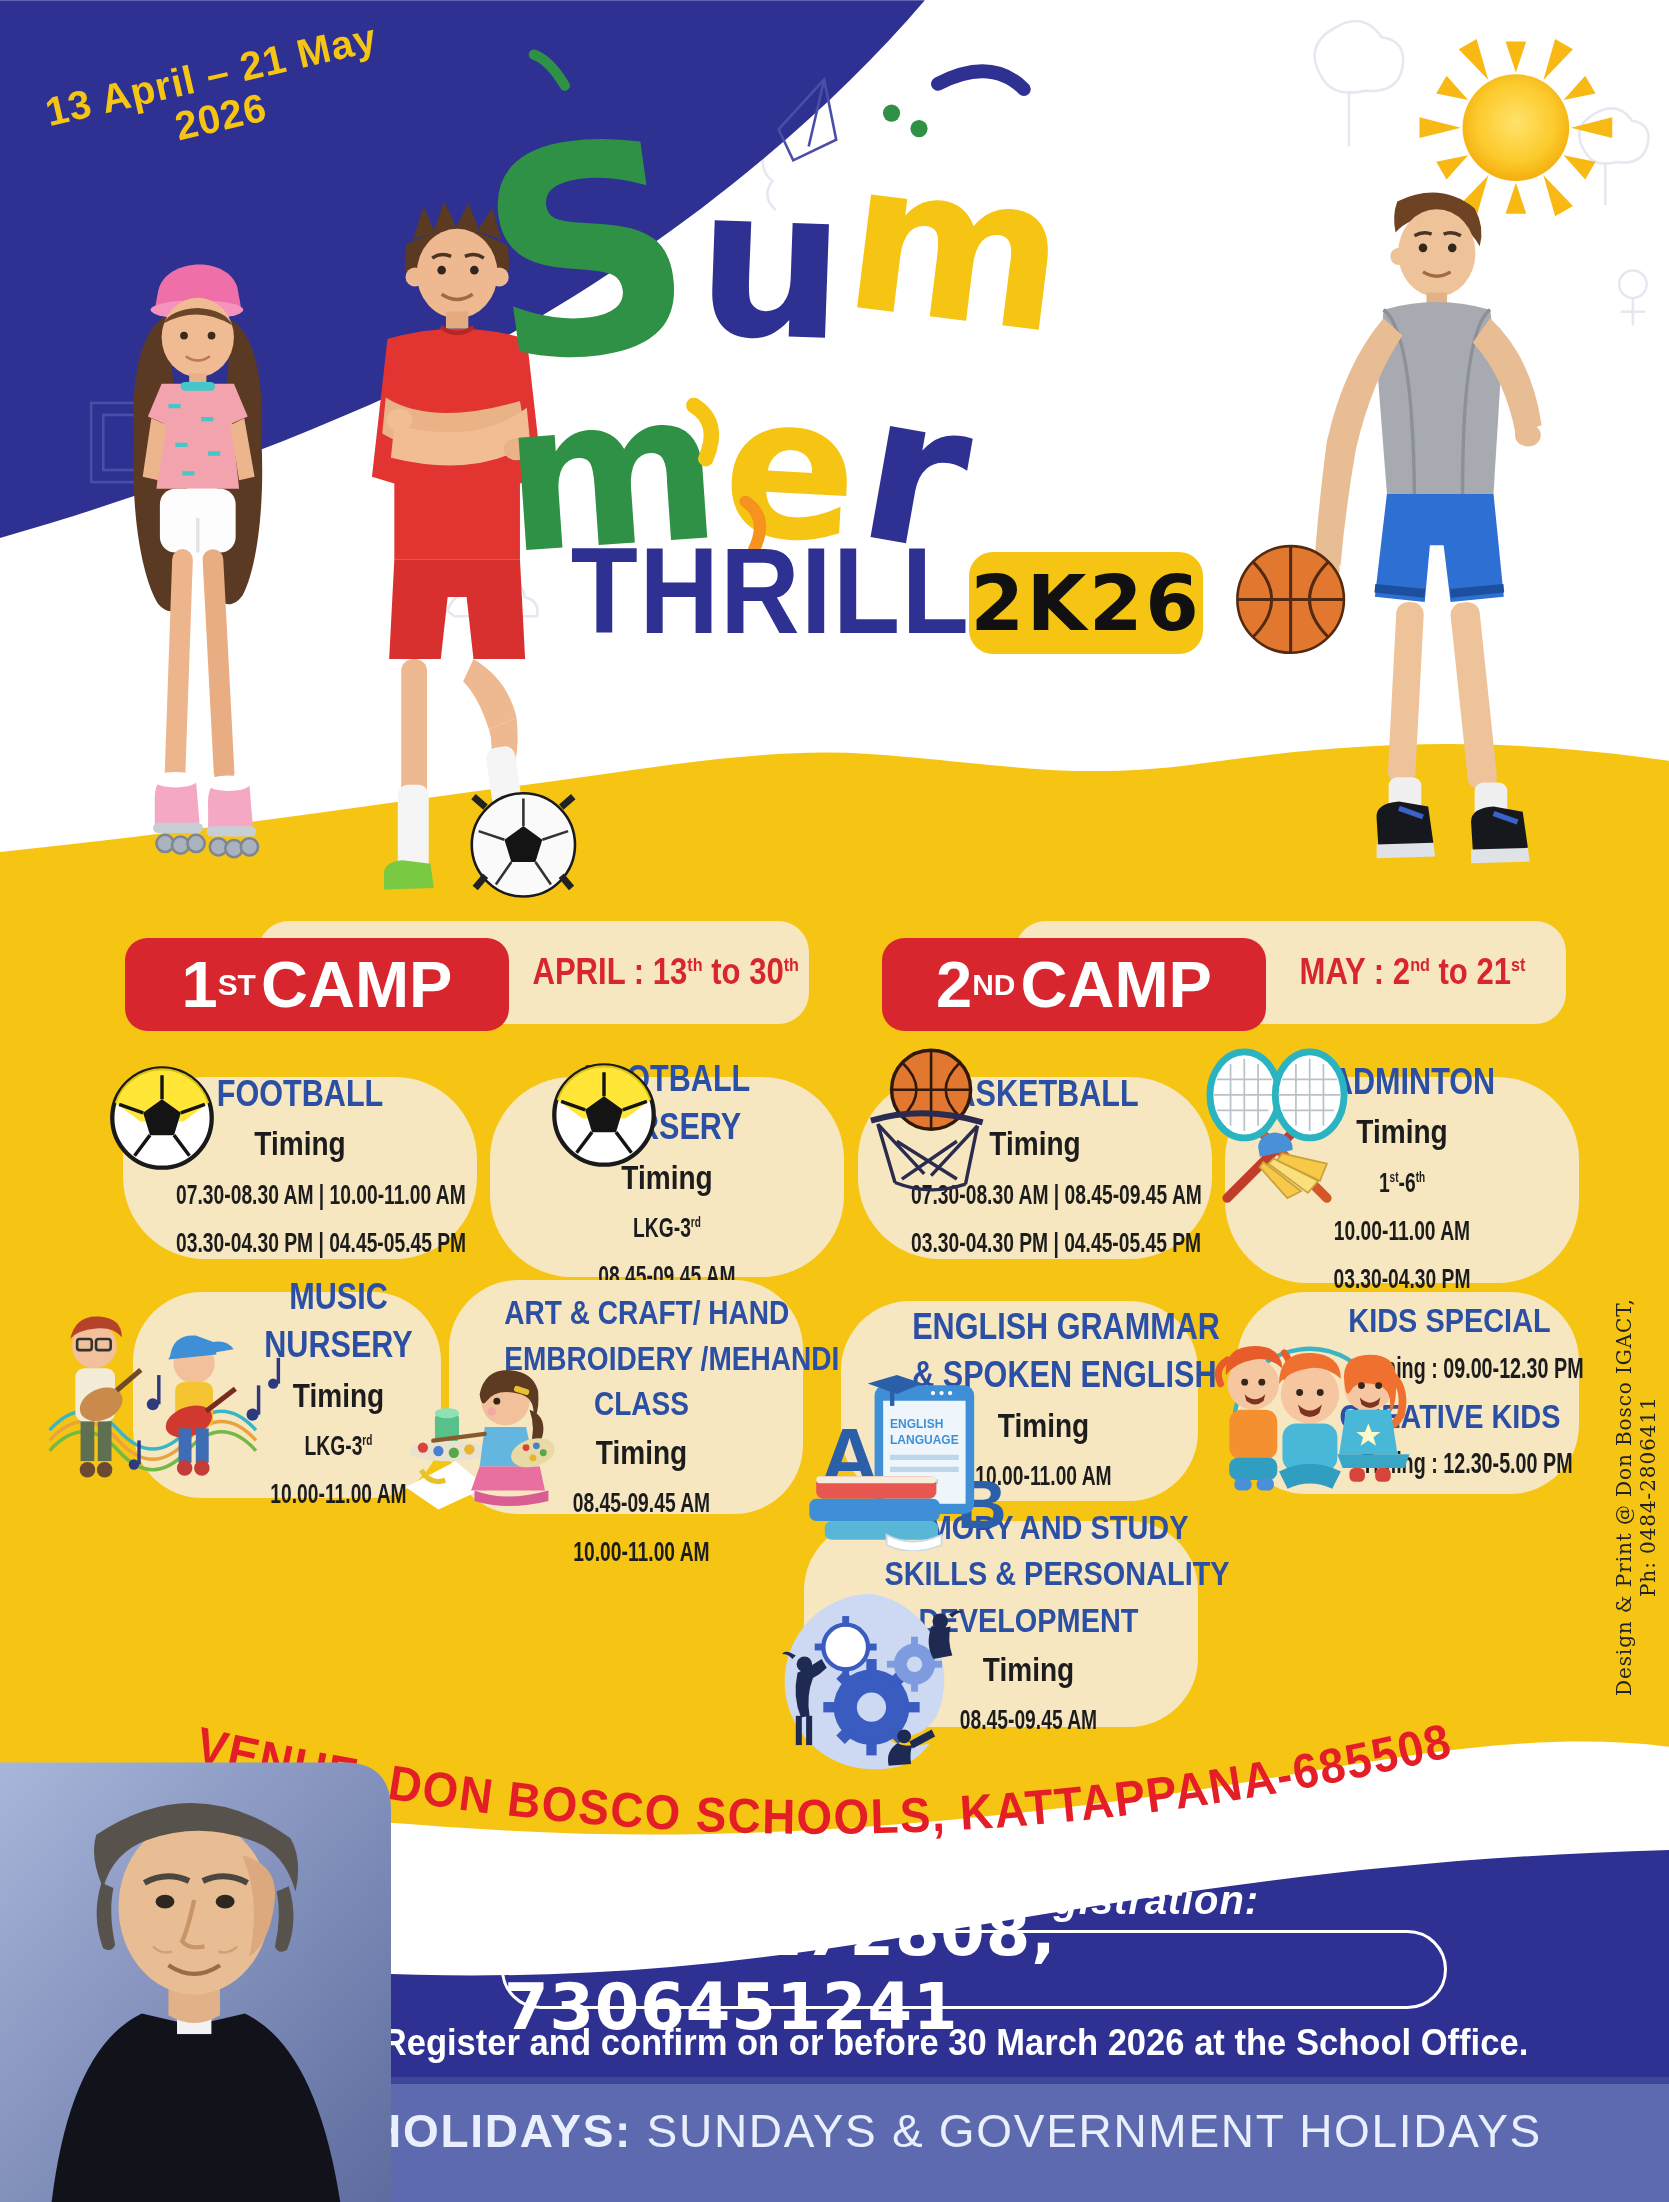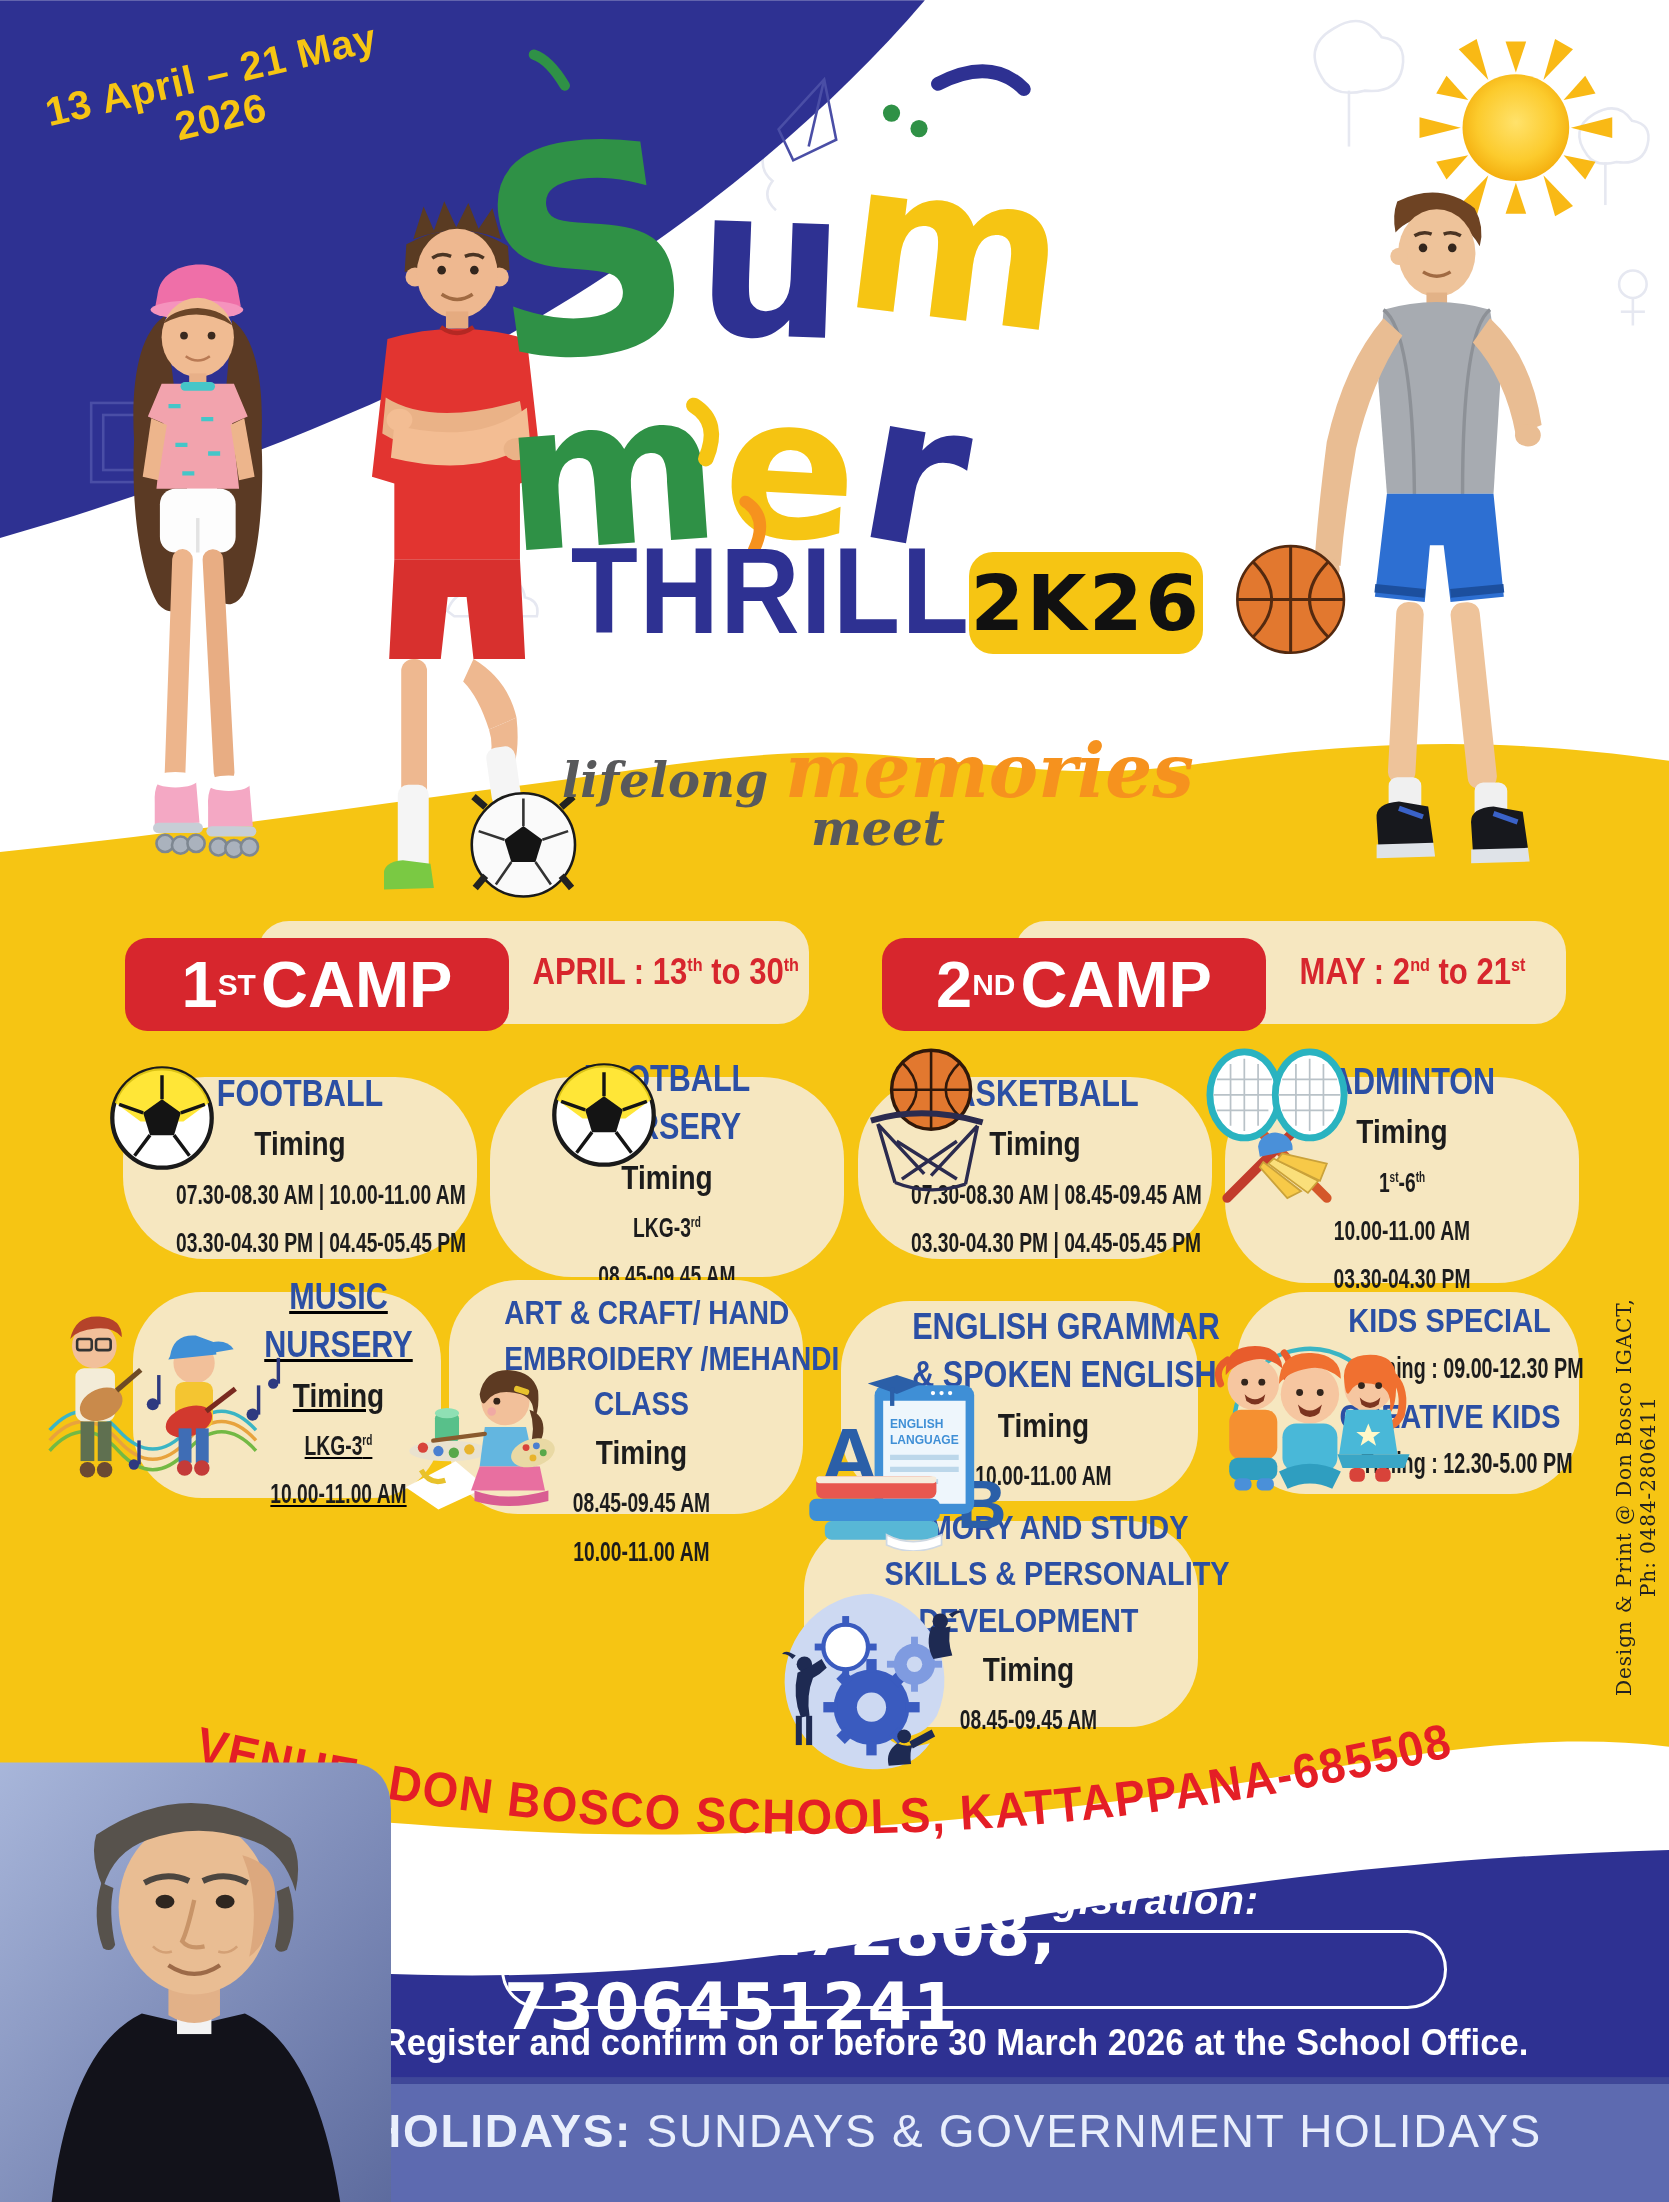--- a/index.html
+++ b/index.html
@@ -60,21 +60,21 @@
   .ln{white-space:nowrap;text-align:center;}
   .ln.t{font-size:36px;font-weight:bold;color:var(--card-blue);line-height:1.04;transform:scaleX(.85);}
   .ln.l{font-size:33px;font-weight:bold;color:var(--ink);line-height:1.25;transform:scaleX(.85);}
   .ln.v{font-size:27.5px;font-weight:bold;color:var(--ink);line-height:1.35;transform:scaleX(.7);}
   .ln.l2{font-size:29px;font-weight:bold;color:var(--ink);line-height:1.3;transform:scaleX(.68);}
   #card1{left:123px;top:1077px;width:354px;height:182px;}
   #card2{left:490px;top:1077px;width:354px;height:200px;}
   #card3{left:858px;top:1077px;width:354px;height:182px;}
   #card4{left:1225px;top:1077px;width:354px;height:206px;}
   #card5{left:133px;top:1292px;width:308px;height:206px;border-radius:69px;}
-  #card5 .card-body{padding-left:103px;text-decoration:underline;}
+  #card5 .card-body{padding-left:103px;}
   #card6{left:449px;top:1280px;width:354px;height:234px;border-radius:69px;}
   #card6 .card-body{padding-left:31px;margin-top:36px;}
   #card6 .ln.t{font-size:33px;}
   #card7{left:841px;top:1301px;width:357px;height:200px;border-radius:69px;}
   #card7 .card-body{padding-left:48px;}
   #card8{left:1237px;top:1292px;width:342px;height:202px;border-radius:69px;}
   #card8 .card-body{padding-left:83px;}
   #card8 .ln.t{font-size:34px;}
   #card9{left:804px;top:1521px;width:394px;height:206px;border-radius:69px;}
   #card9 .card-body{padding-left:55px;}
@@ -288,21 +288,20 @@
     <circle cx="476" cy="92" r="10" fill="#2f9146"></circle>
       <circle cx="508" cy="110" r="10" fill="#2f9146"></circle>
     <path d="M530 58 q62 -32 100 6" stroke="#2e3192" stroke-width="16" stroke-linecap="round" fill="none"></path>
     <path d="M246 432 q32 20 14 62" stroke="#f6c513" stroke-width="18" stroke-linecap="round" fill="none"></path>
     <path d="M306 544 q28 18 10 56" stroke="#f6921e" stroke-width="14" stroke-linecap="round" fill="none"></path>
   </svg>
 
   <div class="abs" id="thrill">THRILL</div>
   <div class="abs" id="badge-2k26">2K26</div>
 
-  <div class="abs tagline" id="tagline2"><span class="seg-gray">lifelong </span><span class="seg-orange">memories</span><span class="seg-gray"> meet</span></div>
 
   <div class="abs camp-panel" id="camp1-panel"></div>
   <div class="abs camp-badge" id="camp1-badge">
       <span>1</span>
       <sup>ST</sup>
       <span> CAMP</span>
     </div>
   <div class="abs camp-dates" id="camp1-dates"><span>APRIL : 13</span><sup>th</sup><span> to 30</span><sup>th</sup></div>
 
   <div class="abs camp-panel" id="camp2-panel"></div>

